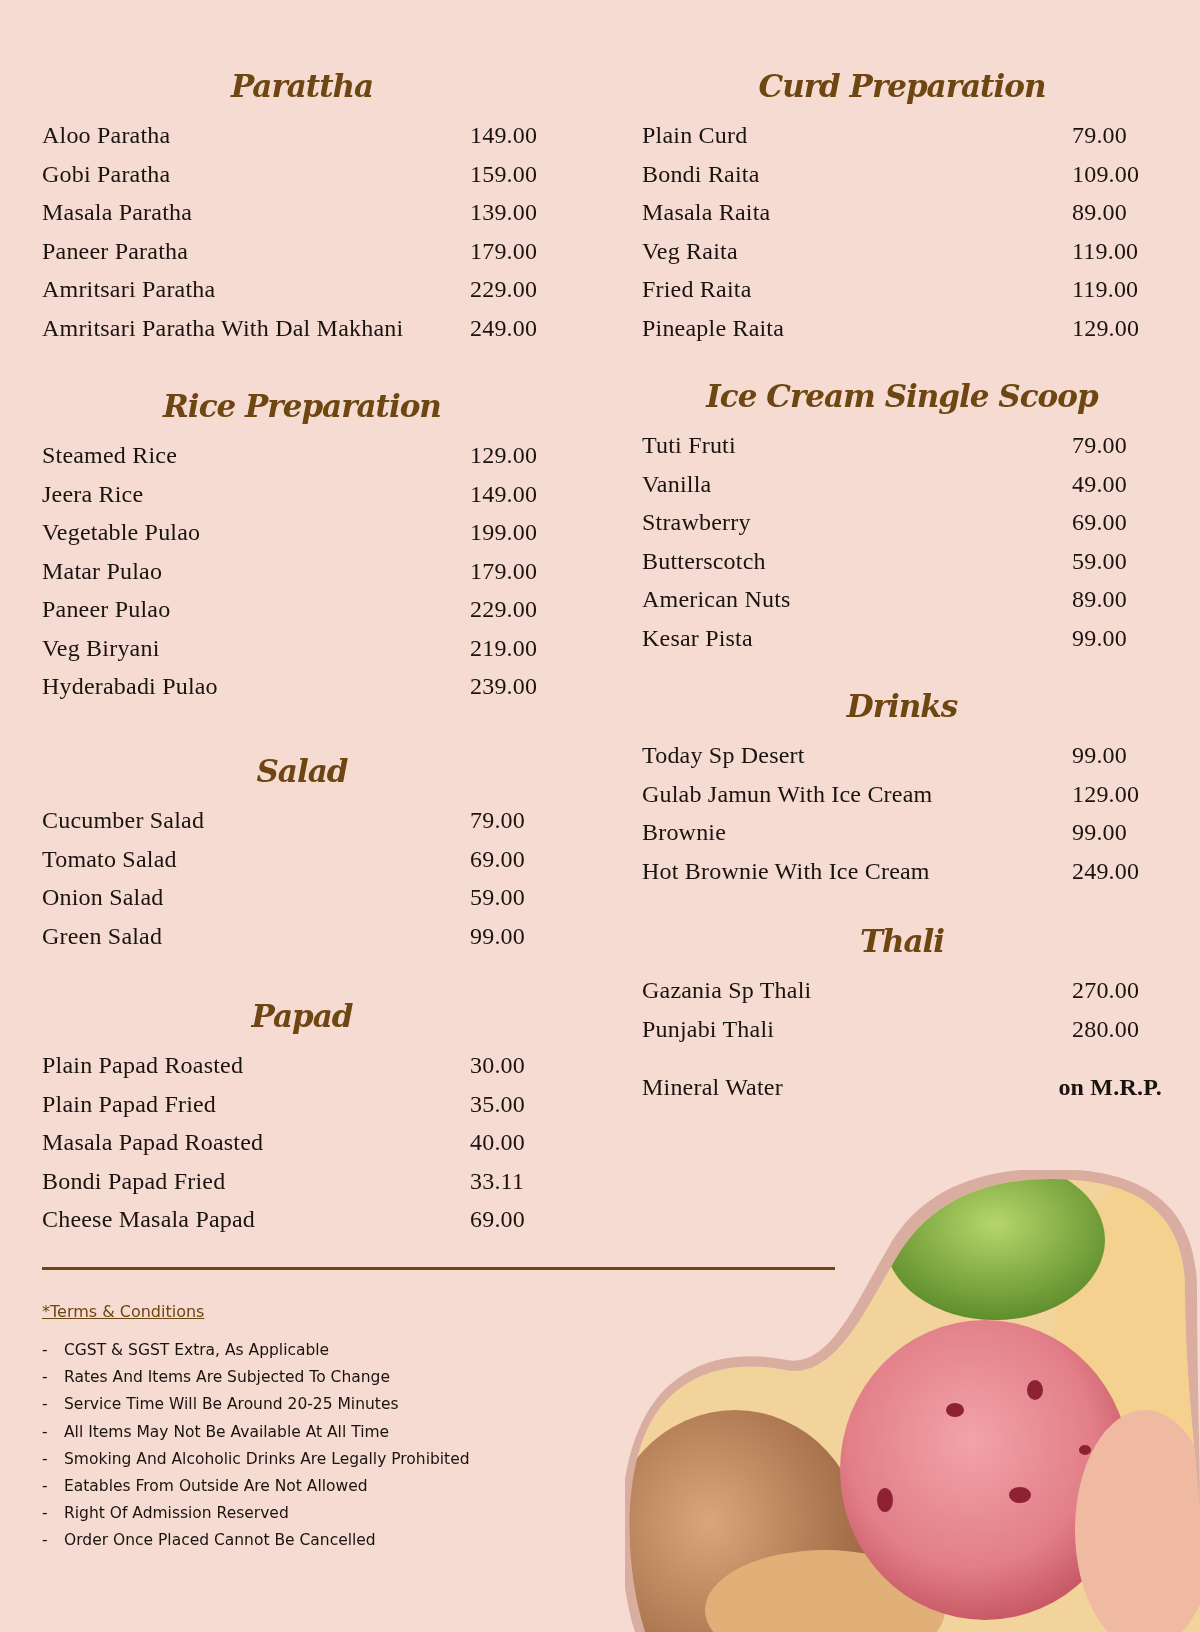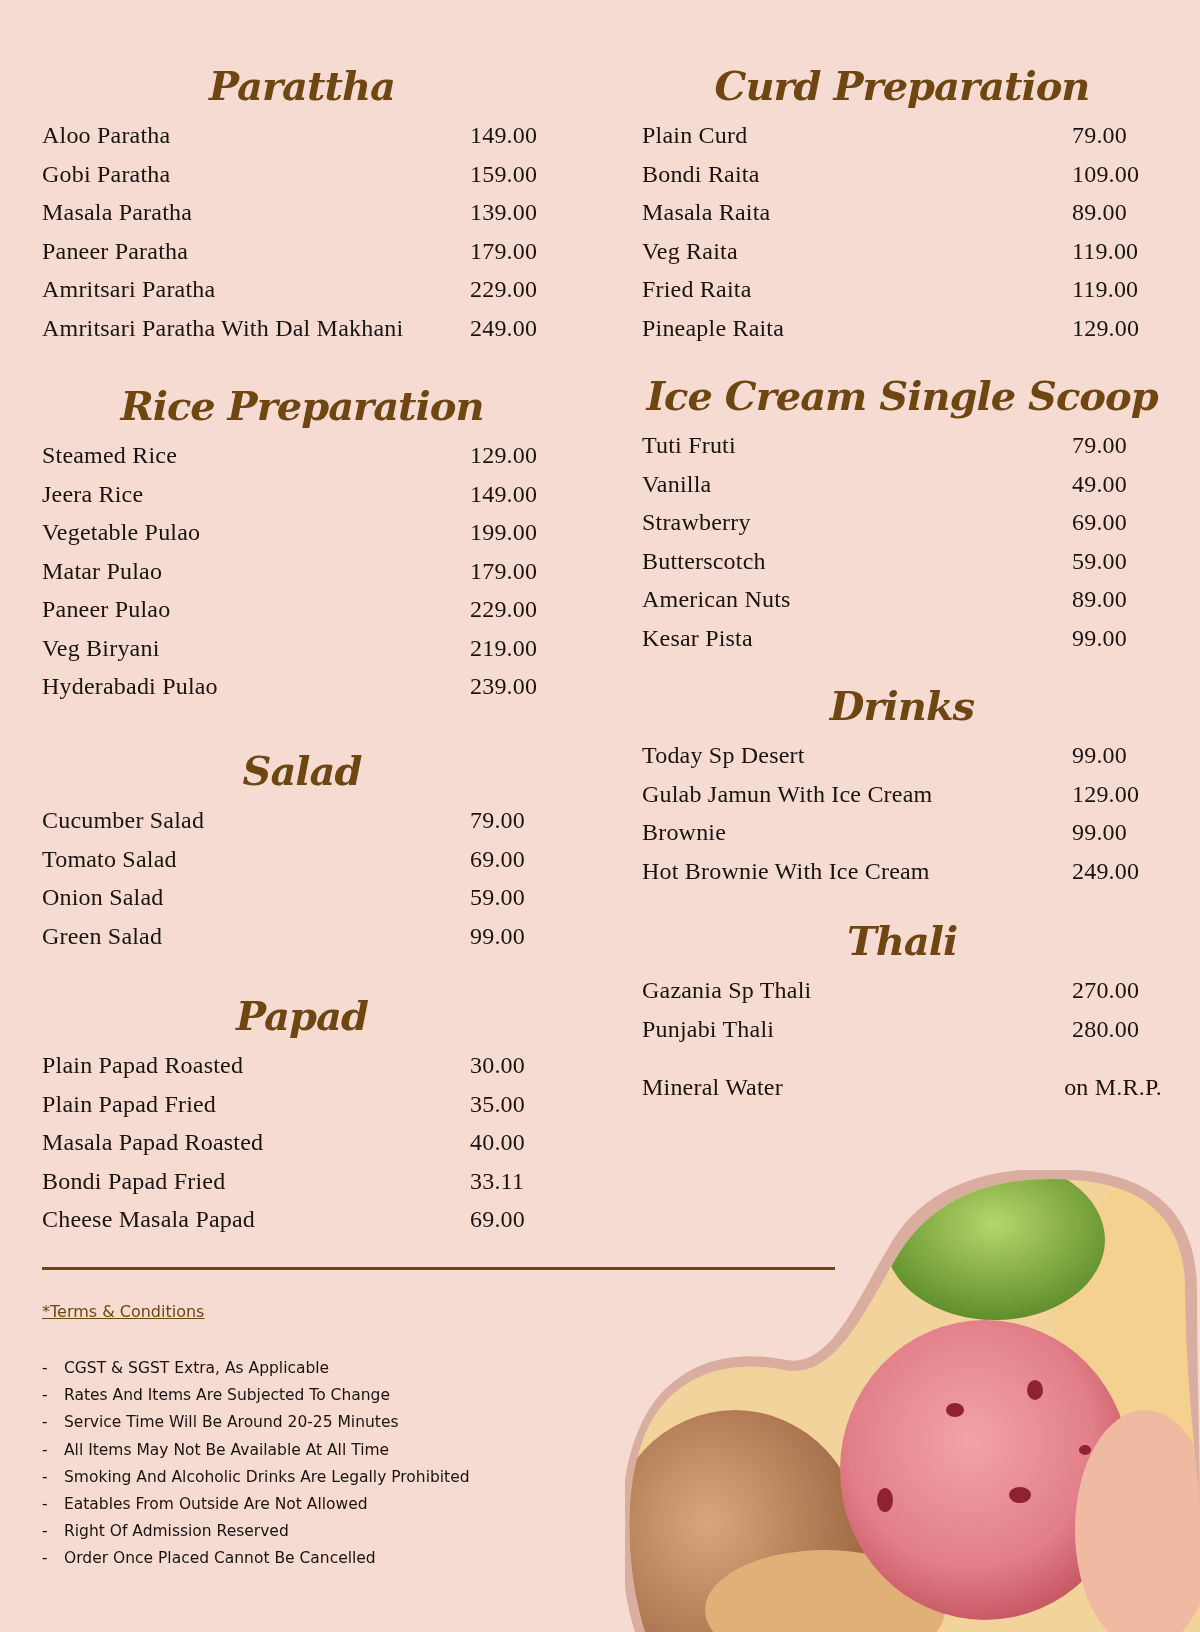--- a/index.html
+++ b/index.html
@@ -9,21 +9,21 @@
     position: relative;
     font-family: "DejaVu Serif", serif;
     color: #1a1310;
   }
   .section { position: absolute; }
   .sec-title {
     font-family: "DejaVu Serif", serif;
     font-style: italic;
     font-weight: bold;
     color: #6e4612;
-    font-size: 40px;
+    font-size: 31px;
     text-align: center;
     letter-spacing: -1px;
     margin: 0;
     line-height: 52px;
     height: 56px;
   }
   .row {
     display: flex;
     justify-content: space-between;
     height: 38.5px;
@@ -56,21 +56,21 @@
   #divider {
     position: absolute; left: 42px; top: 1267px;
     width: 793px; height: 3px; background: #6e4612;
   }
 
   #terms { position: absolute; left: 42px; top: 1302px; width: 560px; }
   #terms .t-title {
     font-family: "DejaVu Sans", sans-serif;
     font-size: 16px; color: #6e4612;
     text-decoration: underline;
-    margin-bottom: 34px;
+    margin-bottom: 16px;
   }
   #terms ul { list-style: none; padding: 0; margin: 0; }
   #terms li {
     font-family: "DejaVu Sans", sans-serif;
     font-size: 15.5px;
     height: 27.2px; line-height: 27.2px;
     display: flex;
   }
   #terms li .dash { width: 22px; }
 
@@ -264,21 +264,21 @@
   <div class="row">
       <span class="name">Gazania Sp Thali</span>
       <span class="price">270.00</span>
     </div>
   <div class="row">
       <span class="name">Punjabi Thali</span>
       <span class="price">280.00</span>
     </div>
   <div class="row water-row">
       <span class="name">Mineral Water</span>
-      <span class="price" style="text-align:right;">on M.R.P.</span>
+      <span class="price" style="text-align:right;font-weight:bold;">on M.R.P.</span>
     </div>
 </div>
 
 <div id="divider"></div>
 
 <div id="terms">
   <div class="t-title">*Terms &amp; Conditions</div>
   <ul>
     <li>
         <span class="dash">-</span>

